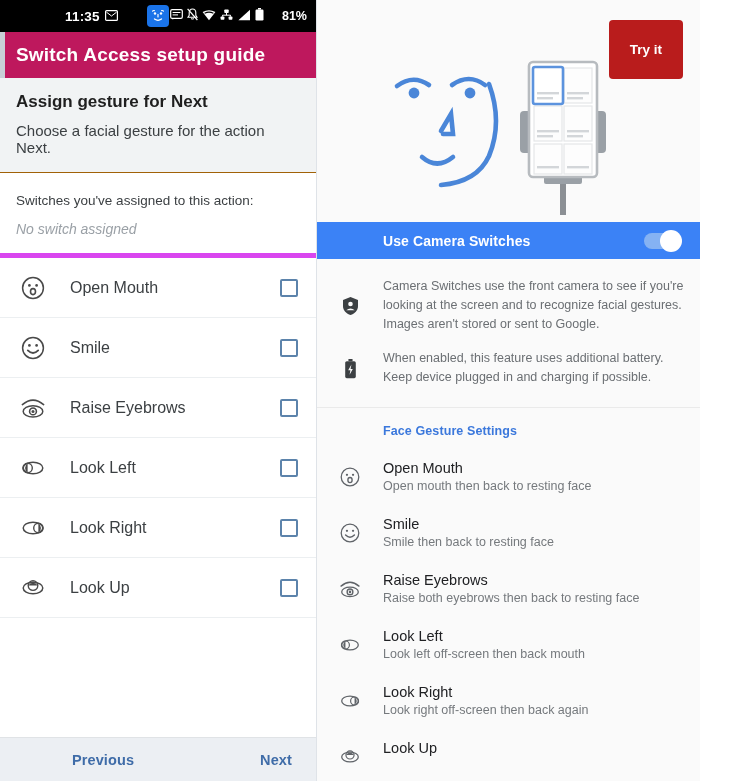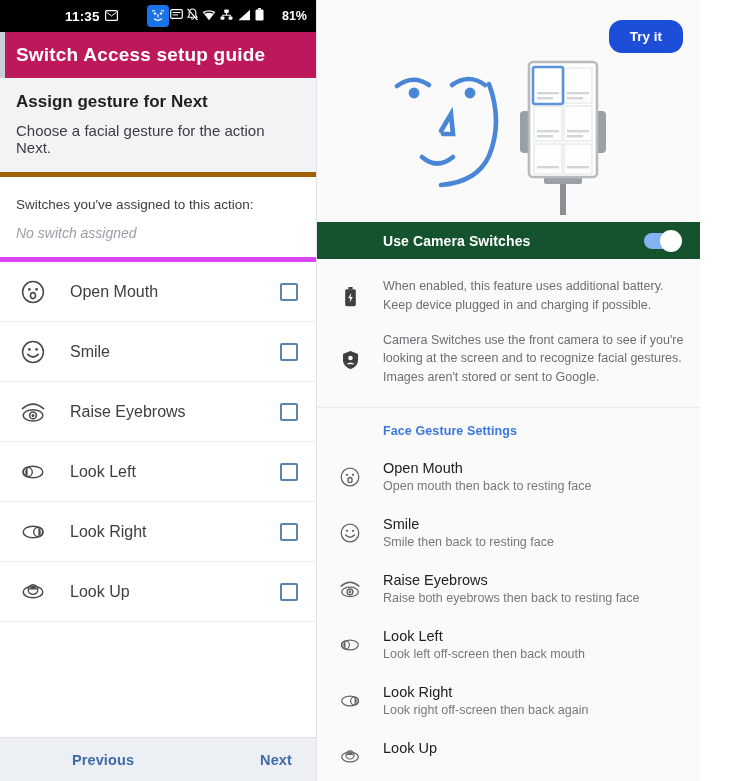--- a/index.html
+++ b/index.html
@@ -42,21 +42,21 @@
     height: 46px; display: flex; align-items: center;
     padding: 0 16px;
     font-size: 19px; font-weight: bold; letter-spacing: .2px;
   }
   .lgutter {
     position: absolute; left: 0; top: 32px; width: 5px; height: 46px;
     background: #c9cfd6;
   }
   .section-head {
     background: #f1f3f4; padding: 14px 16px 16px 16px;
-    border-bottom: 5px solid #a16207;
+    border-bottom: 1px solid #a16207;
   }
   .section-title { font-size: 17px; font-weight: bold; color: #1f1f1f; margin-bottom: 10px; }
   .section-sub { font-size: 15px; color: #3c4043; }
 
   .assigned {
     background: #ffffff; padding: 20px 16px 16px 16px;
     border-bottom: 5px solid #d946ef;
   }
   .assigned-label { font-size: 13.5px; color: #3c4043; margin-bottom: 13px; }
   .assigned-value { font-size: 14px; color: #9aa0a6; font-style: italic; }
@@ -94,29 +94,29 @@
     background: #fafafa;
     display: flex; flex-direction: column;
     position: relative; overflow: hidden;
   }
   .hero {
     height: 222px; background: #fafafa;
     position: relative;
   }
   .tryit {
     position: absolute; right: 17px; top: 20px;
-    background: #1d4ed8; color: #ffffff;
+    background: #b91c1c; color: #ffffff;
     font-size: 13.5px; font-weight: bold;
-    padding: 9px 21px; border-radius: 13px;
+    padding: 22px 21px; border-radius: 4px;
     border: none; cursor: pointer;
   }
   .hero-art { position: absolute; left: 0; top: 30px; width: 383px; height: 185px; }
 
   .toggle-row {
-    background: #14532d; height: 37px;
+    background: #3b82f6; height: 37px;
     display: flex; align-items: center;
     padding: 0 20px 0 66px; color: #ffffff;
   }
   .toggle-label { font-size: 14px; font-weight: bold; flex: 1; letter-spacing: .1px;}
   .switch {
     width: 36px; height: 16px; border-radius: 8px;
     background: #85b2f3; position: relative;
   }
   .switch .knob {
     position: absolute; right: -2px; top: -3px;
@@ -371,38 +371,38 @@
     <div class="toggle-row">
       <span class="toggle-label">Use Camera Switches</span>
       <span class="switch">
         <span class="knob"></span>
       </span>
     </div>
 
     <div class="info-block">
       <div class="info-row">
         <span class="info-icon">
+          <svg width="17" height="20" viewBox="0 0 17 20">
+              <path d="M8.5 1 L16 4 L16 10 C16 14.6 12.6 17.8 8.5 19 C4.4 17.8 1 14.6 1 10 L1 4 Z" fill="#3c4043"></path>
+              <circle cx="8.5" cy="8" r="2.3" fill="#fafafa"></circle>
+              <path d="M4.3 14.3 Q8.5 10.6 12.7 14.3 Z" fill="#fafafa"></path>
+            </svg>
+        </span>
+        <span class="info-text">Camera Switches use the front camera to see if you're looking at the screen and to recognize facial gestures. Images aren't stored or sent to Google.</span>
+      </div>
+      <div class="info-row">
+        <span class="info-icon">
           <svg width="13" height="20" viewBox="0 0 13 20">
               <rect x="4.4" y="0" width="4.2" height="2.2" rx="0.6" fill="#3c4043"></rect>
               <rect x="1.2" y="2.2" width="10.6" height="17" rx="1.6" fill="#3c4043"></rect>
               <path d="M7.4 5.6 L4.2 11.2 L6.4 11.2 L5.6 15.8 L8.8 10 L6.6 10 Z" fill="#fafafa"></path>
             </svg>
         </span>
         <span class="info-text">When enabled, this feature uses additional battery. Keep device plugged in and charging if possible.</span>
       </div>
-      <div class="info-row">
-        <span class="info-icon">
-          <svg width="17" height="20" viewBox="0 0 17 20">
-              <path d="M8.5 1 L16 4 L16 10 C16 14.6 12.6 17.8 8.5 19 C4.4 17.8 1 14.6 1 10 L1 4 Z" fill="#3c4043"></path>
-              <circle cx="8.5" cy="8" r="2.3" fill="#fafafa"></circle>
-              <path d="M4.3 14.3 Q8.5 10.6 12.7 14.3 Z" fill="#fafafa"></path>
-            </svg>
-        </span>
-        <span class="info-text">Camera Switches use the front camera to see if you're looking at the screen and to recognize facial gestures. Images aren't stored or sent to Google.</span>
-      </div>
     </div>
 
     <div class="fgs-title">Face Gesture Settings</div>
 
     <div>
 
       <div class="r-gesture-row">
         <span class="r-gicon">
           <svg width="22" height="22" viewBox="0 0 26 26">
               <circle cx="13" cy="13" r="10.4" fill="none" stroke="#5f6368" stroke-width="1.5"></circle>

